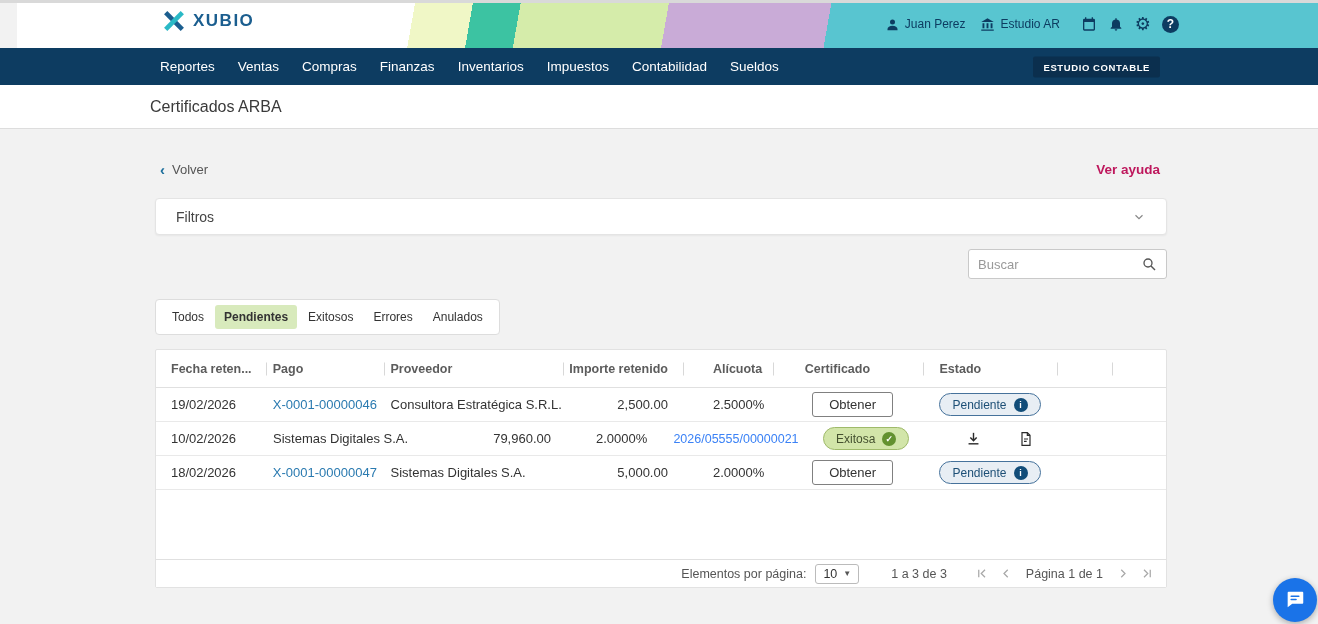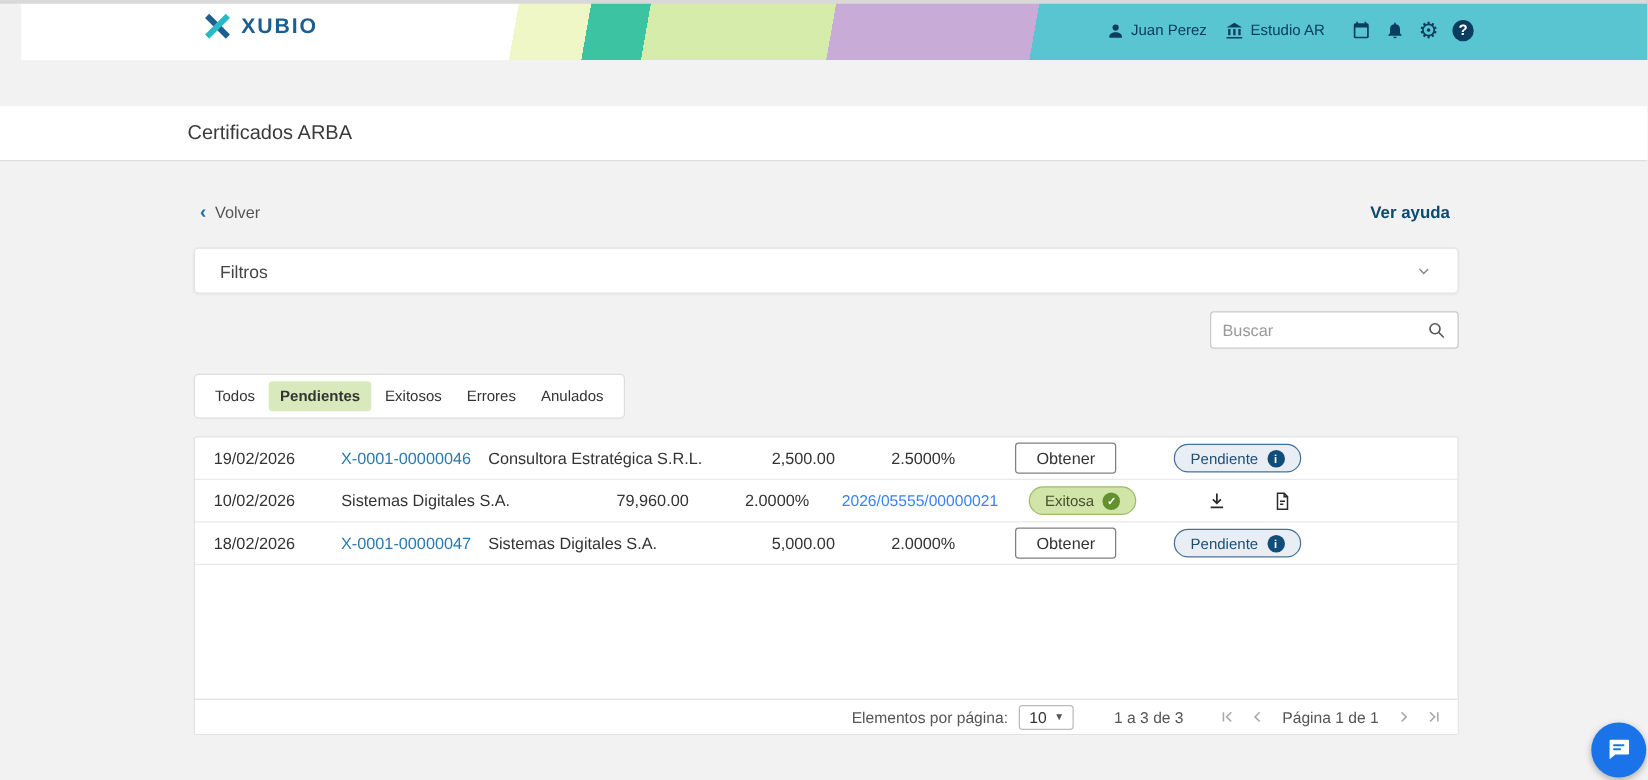--- a/index.html
+++ b/index.html
@@ -52,21 +52,21 @@
   
   .titlebar {
     position:absolute; top:85px; left:0; width:100%; height:44px; background:#fff;
     border-bottom:1px solid #ddd; display:flex; align-items:center; padding-left:150px;
   }
   .page-title { font-size:16px; color:#3a3a3a; font-weight:400; }
 
   
   .back-link { position:absolute; top:162px; left:160px; font-size:13px; color:#555; display:flex; align-items:center; gap:7px; cursor:pointer; }
   .back-chevron { color:#1b6e9c; font-weight:bold; font-size:15px; line-height:1; }
-  .help-link { position:absolute; top:162px; right:158px; font-size:13.5px; color:#0c4a6e; font-weight:bold; cursor:pointer; }
+  .help-link { position:absolute; top:162px; right:158px; font-size:13.5px; color:#be185d; font-weight:bold; cursor:pointer; }
 
   
   .filters-card {
     position:absolute; left:155px; top:198px; width:1012px; height:37px; background:#fff;
     border:1px solid #e4e4e4; border-radius:4px; box-shadow:0 1px 2px rgba(0,0,0,.05);
     display:flex; align-items:center; justify-content:space-between; padding:0 20px;
     font-size:14px; color:#444; cursor:pointer;
   }
 
   
@@ -194,20 +194,31 @@
           <svg viewBox="0 0 24 24" width="16" height="16" fill="currentColor">
               <path d="M12 22a2 2 0 0 0 2-2h-4a2 2 0 0 0 2 2zm6-6v-5a6 6 0 0 0-5-5.91V4a1 1 0 0 0-2 0v1.09A6 6 0 0 0 6 11v5l-2 2v1h16v-1z"></path>
             </svg>
         </span>
         <span class="hicon gear-char">⚙</span>
         <span class="help-circle">?</span>
       </div>
     </div>
   </div>
 
+  <div class="nav">
+    <span class="nav-item">Reportes</span>
+    <span class="nav-item">Ventas</span>
+    <span class="nav-item">Compras</span>
+    <span class="nav-item">Finanzas</span>
+    <span class="nav-item">Inventarios</span>
+    <span class="nav-item">Impuestos</span>
+    <span class="nav-item">Contabilidad</span>
+    <span class="nav-item">Sueldos</span>
+    <span class="badge">ESTUDIO CONTABLE</span>
+  </div>
 
   <div class="titlebar">
     <h1 class="page-title">Certificados ARBA</h1>
   </div>
 
   <div class="back-link">
     <span class="back-chevron">‹</span>
     <span>Volver</span>
   </div>
   <div class="help-link">Ver ayuda</div>
@@ -233,20 +244,31 @@
 
   <div class="tabs-card">
     <div class="tab">Todos</div>
     <div class="tab active">Pendientes</div>
     <div class="tab">Exitosos</div>
     <div class="tab">Errores</div>
     <div class="tab">Anulados</div>
   </div>
 
   <div class="table-card">
+    <div class="thead">
+      <div class="c1">Fecha reten...</div>
+      <div class="c2">Pago</div>
+      <div class="c3">Proveedor</div>
+      <div class="c4">Importe retenido</div>
+      <div class="c5">Alícuota</div>
+      <div class="c6">Certificado</div>
+      <div class="c7">Estado</div>
+      <div class="c8"></div>
+      <div class="c9"></div>
+    </div>
 
     <div class="trow">
       <div class="td c1">19/02/2026</div>
       <div class="td c2">
           <a class="link">X-0001-00000046</a>
         </div>
       <div class="td c3">Consultora Estratégica S.R.L.</div>
       <div class="td c4">2,500.00</div>
       <div class="td c5">2.5000%</div>
       <div class="td c6">

